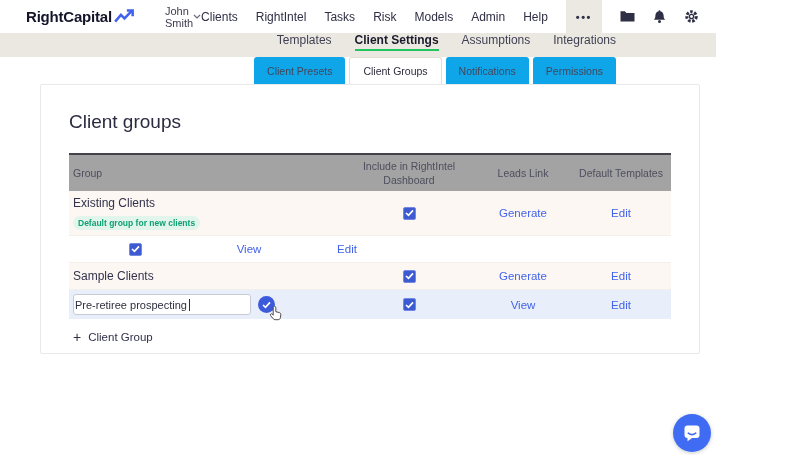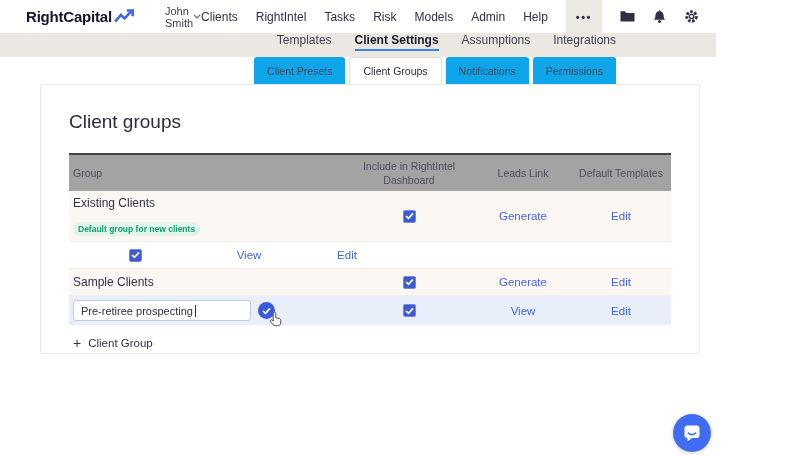--- a/index.html
+++ b/index.html
@@ -15,21 +15,21 @@
   .brand-text { font-size:15px; font-weight:700; color:#15152a; letter-spacing:-0.2px; }
   .user-select { margin-left:30px; width:102px; display:flex; align-items:center; justify-content:space-between; font-size:11px; color:#3c3c50; cursor:pointer; }
   .topnav { margin-left:auto; display:flex; align-items:center; gap:18px; font-size:12px; font-weight:500; color:#2f2f45; }
   .topnav .nav-item { cursor:pointer; white-space:nowrap; }
   .more-btn { background:#ece9e3; height:33px; padding:0 10px; display:flex; align-items:center; font-size:11px; font-weight:700; letter-spacing:1.5px; color:#2f2f45; cursor:pointer; }
   .icon-btn { display:flex; align-items:center; cursor:pointer; }
 
   
   .subnav { height:24px; background:#ebe8e2; display:flex; justify-content:flex-end; align-items:flex-start; gap:23px; padding-right:100px; font-size:12px; color:#3f3f52; }
   .subnav-item { cursor:pointer; white-space:nowrap; }
-  .subnav-item.active { font-weight:700; color:#1b1b2b; border-bottom:2px solid #3b82f6; padding-bottom:2px; margin-bottom:-4px; }
+  .subnav-item.active { font-weight:700; color:#1b1b2b; border-bottom:2px solid #22c55e; padding-bottom:2px; margin-bottom:-4px; }
 
   
   .tabsrow { height:27px; background:#fff; display:flex; justify-content:flex-end; align-items:stretch; gap:4px; padding-right:100px; }
   .tab { font-size:10.5px; color:#45455a; background:#0ea5e9; border-radius:3px 3px 0 0; padding:0 13px; display:flex; align-items:center; cursor:pointer; white-space:nowrap; }
   .tab.active { background:#fff; border:1px solid #e2dfd8; border-bottom:none; color:#2d2d3e; }
 
   
   .card { margin-left:40px; width:660px; height:270px; background:#fff; border:1px solid #e9e9ec; border-radius:2px; padding:0 28px; }
   .card h1 { font-size:19px; font-weight:500; color:#2c2c40; margin:26px 0 20px; }
 
@@ -40,27 +40,27 @@
   .c-dash  { width:132px; text-align:center; }
   .c-leads { width:96px;  text-align:center; }
   .c-temp  { width:100px; text-align:center; }
   .dash-head { width:106px; margin:0 auto; line-height:1.35; }
 
   .r { font-size:12px; color:#32324a; border-bottom:1px solid #f3f0ea; }
   .r-stripe { background:#fdf7f4; }
   .r-edit { background:#e9eefb; border-bottom:none; }
   .r1 { min-height:38px; } .r2,.r3 { min-height:27px; } .r4 { min-height:29px; }
   .group-cell { display:flex; flex-direction:column; align-items:flex-start; padding:5px 0 5px 4px; }
-  .badge { font-size:8.5px; font-weight:700; color:#10a173; background:#e1f5ec; padding:2px 5px; border-radius:7px; margin-top:12px; white-space:nowrap; }
+  .badge { font-size:8.5px; font-weight:700; color:#10a173; background:#e1f5ec; padding:2px 5px; border-radius:7px; margin-top:6px; white-space:nowrap; }
 
   .chk { width:13px; height:13px; border-radius:2px; background:#3c5ad1; border:1px solid #7388de; margin:0 auto; display:flex; align-items:center; justify-content:center; cursor:pointer; }
   a.link { color:#4263eb; text-decoration:none; font-size:11.5px; cursor:pointer; }
 
   .edit-cell { display:flex; align-items:center; padding-left:4px; }
-  .fake-input { width:178px; height:21px; border:1px solid #c8cbd3; border-radius:3px; background:#fff; display:flex; align-items:center; padding:0 7px; font-size:11px; color:#2f2f3f; cursor:text; overflow:hidden; white-space:nowrap; }
+  .fake-input { width:178px; height:21px; border:1px solid #c8cbd3; border-radius:3px; background:#fff; display:flex; align-items:center; padding:0 1px; font-size:11px; color:#2f2f3f; cursor:text; overflow:hidden; white-space:nowrap; }
   .caret { width:1px; height:12px; background:#2f2f3f; margin-left:2px; flex:0 0 auto; }
   .confirm-btn { position:relative; width:17px; height:17px; border-radius:50%; background:#3b5bdb; margin-left:7px; display:flex; align-items:center; justify-content:center; cursor:pointer; flex:0 0 auto; }
   .cursor-hand { position:absolute; right:-7px; bottom:-11px; pointer-events:none; }
 
   .add-group { margin-top:11px; display:flex; align-items:center; gap:7px; font-size:11.5px; font-weight:500; color:#30304a; padding-left:4px; cursor:pointer; }
   .plus { font-size:14px; font-weight:400; color:#30304a; line-height:1; }
 
   
   .chat-launcher { position:absolute; right:5px; bottom:3px; width:38px; height:38px; border-radius:50%; background:#3f6cf2; display:flex; align-items:center; justify-content:center; cursor:pointer; box-shadow:0 1px 4px rgba(0,0,0,0.2); }
 </style>

